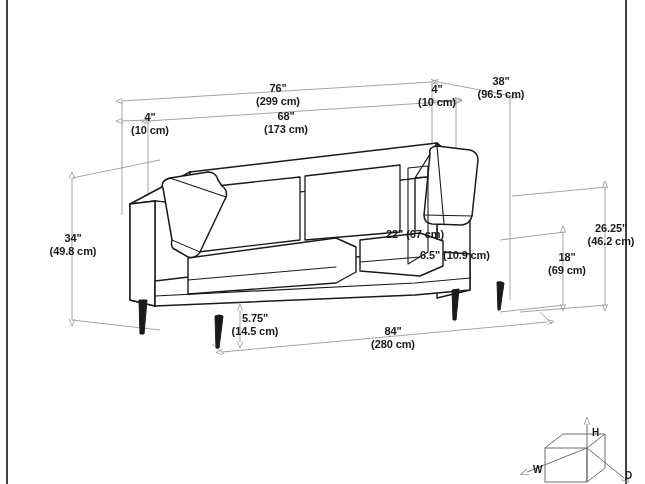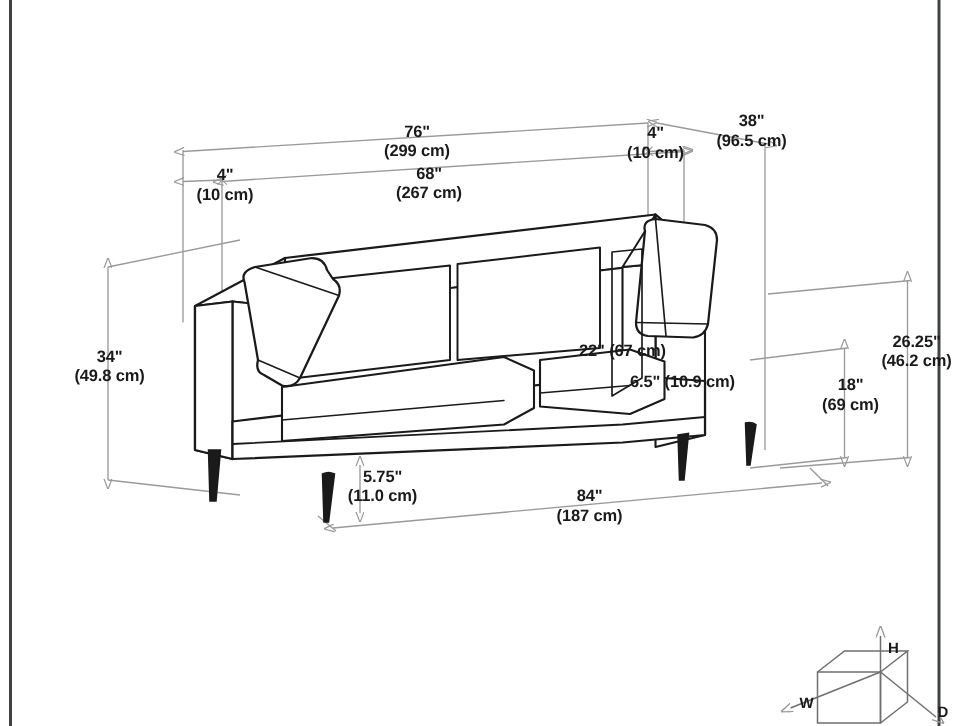--- a/index.html
+++ b/index.html
@@ -178,21 +178,21 @@
     </g>
   </svg>
 
   <div class="dim-label" style="left:243px; top:82px; width:70px;">
     <span>76"</span>
     <span class="metric">(299 cm)</span>
   </div>
 
   <div class="dim-label" style="left:251px; top:110px; width:70px;">
     <span>68"</span>
-    <span class="metric">(267 cm)</span>
+    <span class="metric">(173 cm)</span>
   </div>
 
   <div class="dim-label" style="left:118px; top:111px; width:64px;">
     <span>4"</span>
     <span class="metric">(10 cm)</span>
   </div>
 
   <div class="dim-label" style="left:405px; top:83px; width:64px;">
     <span>4"</span>
     <span class="metric">(10 cm)</span>
@@ -223,25 +223,25 @@
     <span class="metric">(69 cm)</span>
   </div>
 
   <div class="dim-label" style="left:578px; top:222px; width:66px;">
     <span>26.25"</span>
     <span class="metric">(46.2 cm)</span>
   </div>
 
   <div class="dim-label" style="left:216px; top:312px; width:78px;">
     <span>5.75"</span>
-    <span class="metric">(11.0 cm)</span>
+    <span class="metric">(14.5 cm)</span>
   </div>
 
   <div class="dim-label" style="left:357px; top:325px; width:72px;">
     <span>84"</span>
-    <span class="metric">(187 cm)</span>
+    <span class="metric">(280 cm)</span>
   </div>
 
   <div class="axis-label" style="left:592px; top:427px;">H</div>
   <div class="axis-label" style="left:533px; top:464px;">W</div>
   <div class="axis-label" style="left:625px; top:470px;">D</div>
 
 </div>
 
 </body></html>

